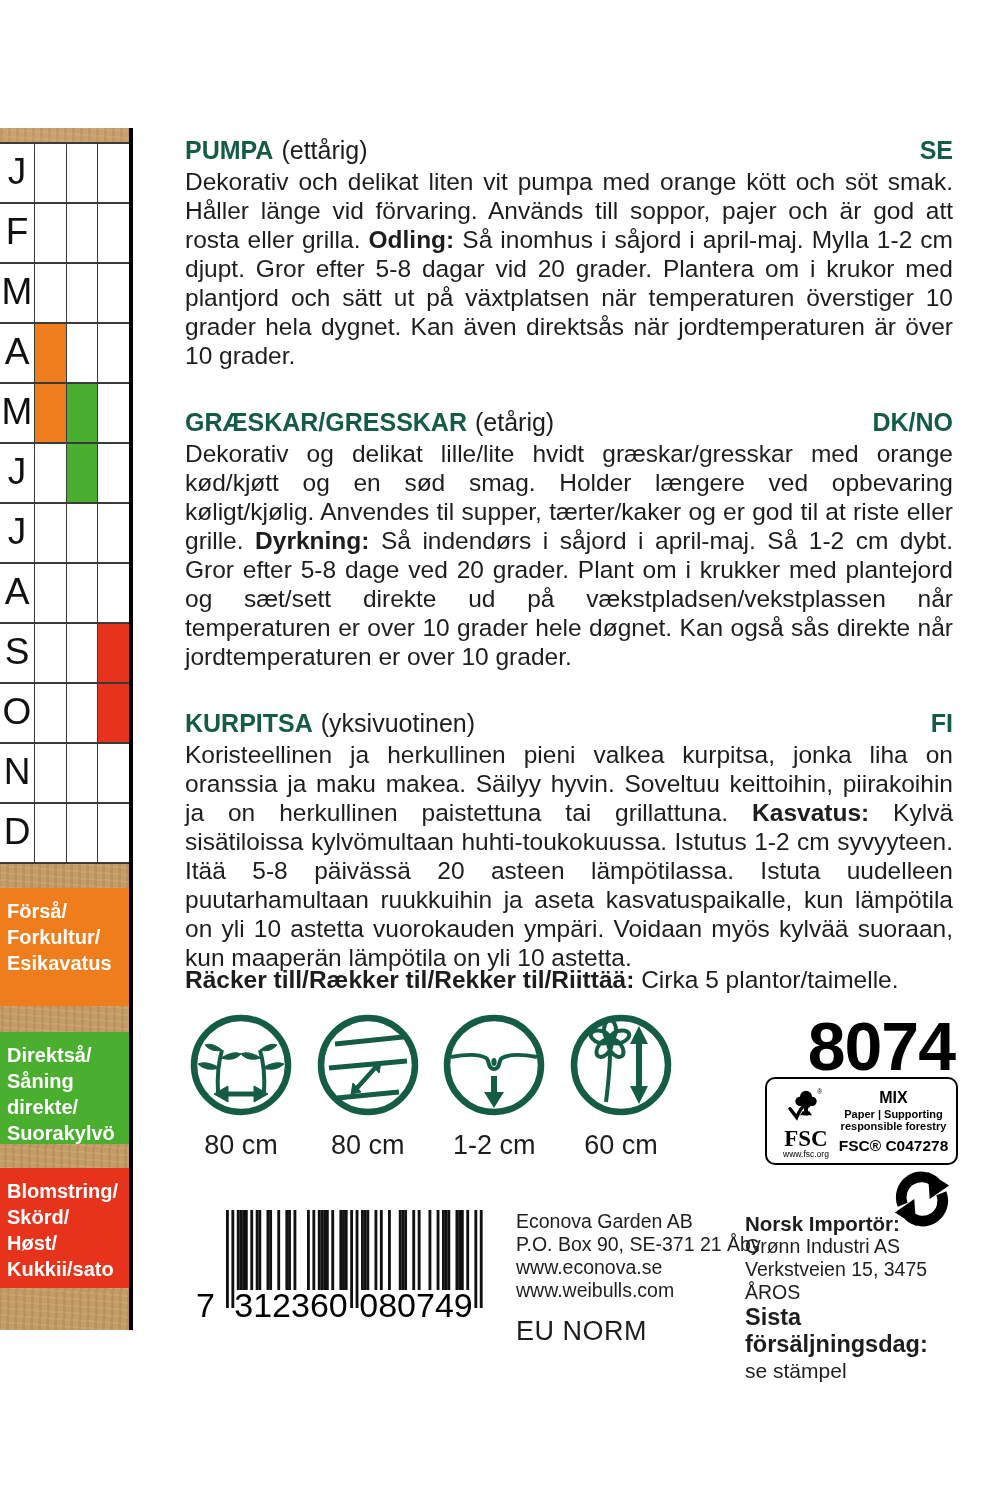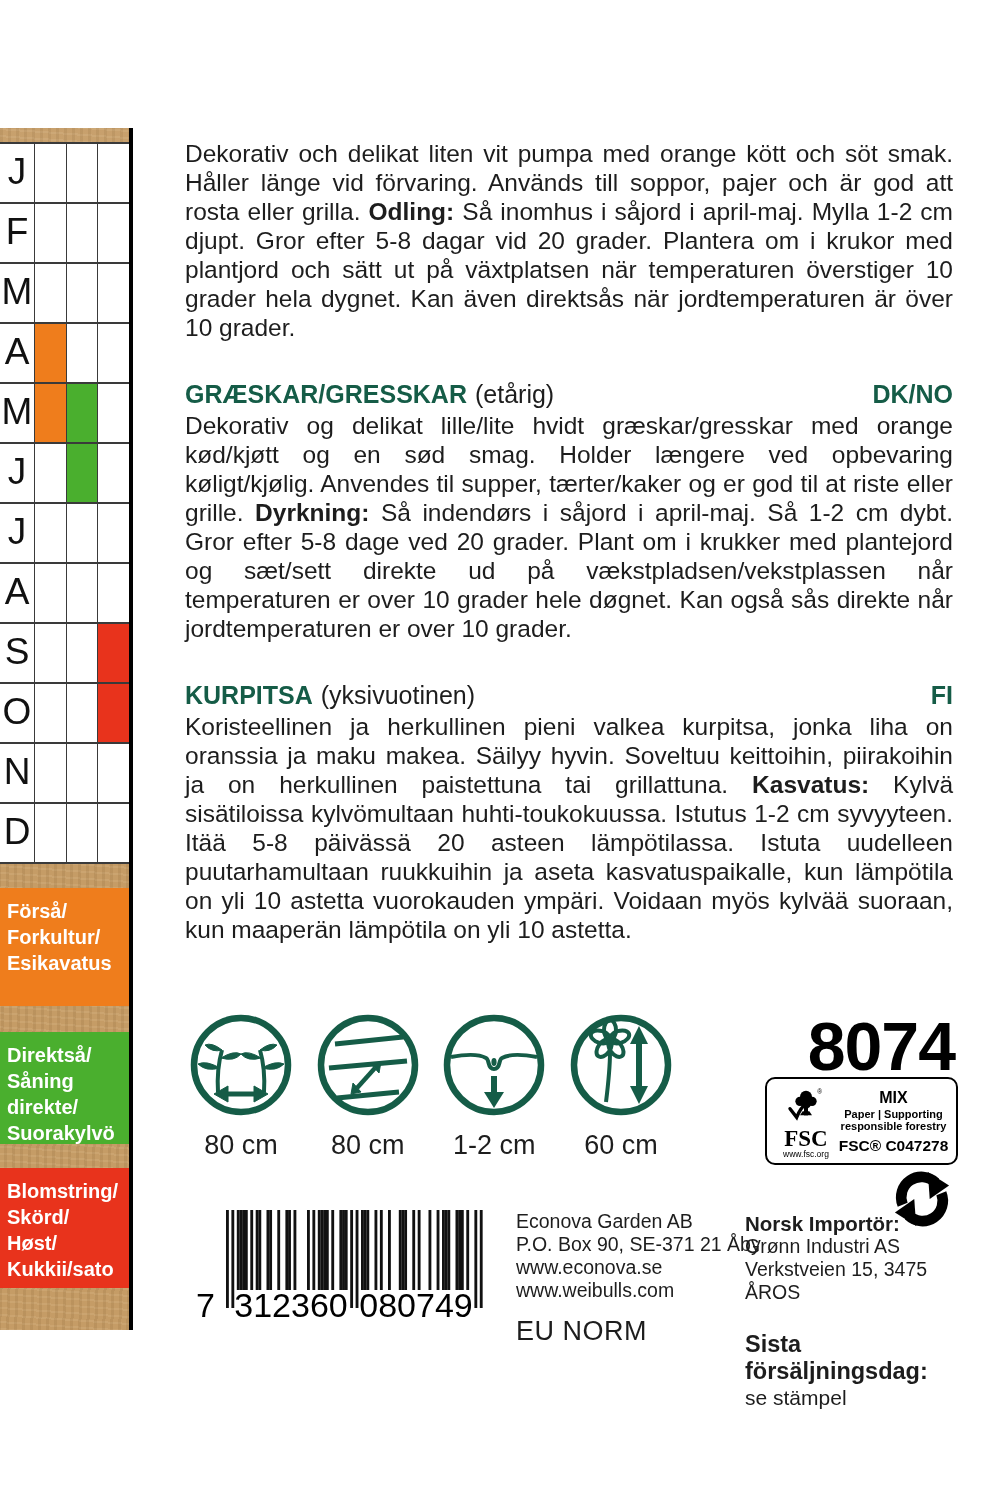--- a/index.html
+++ b/index.html
@@ -61,21 +61,21 @@
   .bc-bars{position:absolute;left:30px;top:0;}
   .bc-group{position:absolute;top:76px;font-size:34px;color:#000;transform:translateX(-50%);
     background:transparent;white-space:nowrap;}
 
   
   .publisher{position:absolute;left:516px;top:1210px;font-size:19.5px;line-height:23px;}
   .pub-name{font-weight:normal;}
   .eu-norm{margin-top:18px;font-size:27px;letter-spacing:.5px;}
   .importer{position:absolute;left:745px;top:1212px;width:215px;font-size:19.5px;line-height:23px;}
   .imp-label{font-weight:bold;font-size:20.5px;}
-  .lastsale-label{font-weight:bold;font-size:23.5px;line-height:27px;margin-top:27px;}
+  .lastsale-label{font-weight:bold;font-size:23.5px;line-height:27px;margin-top:0;}
   .lastsale-value{font-size:21px;line-height:25px;}
   .greendot{position:absolute;left:893px;top:1170px;}
 </style>
 </head>
 <body>
 
 <div class="sheet">
 
   <div class="kraft-strip">
     <div class="calendar">
@@ -162,40 +162,48 @@
 Suorakylvö</div>
         <div class="legend-box" style="background: rgb(232, 51, 28); top: 1040px; height: 120px;">Blomstring/
 Skörd/
 Høst/
 Kukkii/sato</div>
       </div>
   </div>
 
   <div class="main" id="sections">
       <div class="sec">
+        <div class="sec-head">
+          <span class="sec-title">PUMPA</span>
+          <span class="sec-sub">(ettårig)</span>
+          <span class="sec-lang">SE</span>
+        </div>
         <div class="sec-body"><span>Dekorativ och delikat liten vit pumpa med orange kött och söt smak. Håller länge vid förvaring. Används till soppor, pajer och är god att rosta eller grilla. </span><span class="b">Odling:</span><span> Så inomhus i såjord i april-maj. Mylla 1-2 cm djupt. Gror efter 5-8 dagar vid 20 grader. Plantera om i krukor med plantjord och sätt ut på växtplatsen när temperaturen överstiger 10 grader hela dygnet. Kan även direktsås när jordtemperaturen är över 10 grader.</span></div>
       </div>
       <div class="sec">
         <div class="sec-head">
           <span class="sec-title">GRÆSKAR/GRESSKAR</span>
           <span class="sec-sub">(etårig)</span>
           <span class="sec-lang">DK/NO</span>
         </div>
         <div class="sec-body"><span>Dekorativ og delikat lille/lite hvidt græskar/gresskar med orange kød/kjøtt og en sød smag. Holder længere ved opbevaring køligt/kjølig. Anvendes til supper, tærter/kaker og er god til at riste eller grille. </span><span class="b">Dyrkning:</span><span> Så indendørs i såjord i april-maj. Så 1-2 cm dybt. Gror efter 5-8 dage ved 20 grader. Plant om i krukker med plantejord og sæt/sett direkte ud på vækstpladsen/vekstplassen når temperaturen er over 10 grader hele døgnet. Kan også sås direkte når jordtemperaturen er over 10 grader.</span></div>
       </div>
       <div class="sec">
         <div class="sec-head">
           <span class="sec-title">KURPITSA</span>
           <span class="sec-sub">(yksivuotinen)</span>
           <span class="sec-lang">FI</span>
         </div>
         <div class="sec-body"><span>Koristeellinen ja herkullinen pieni valkea kurpitsa, jonka liha on oranssia ja maku makea. Säilyy hyvin. Soveltuu keittoihin, piirakoihin ja on herkullinen paistettuna tai grillattuna. </span><span class="b">Kasvatus:</span><span> Kylvä sisätiloissa kylvömultaan huhti-toukokuussa. Istutus 1-2 cm syvyyteen. Itää 5-8 päivässä 20 asteen lämpötilassa. Istuta uudelleen puutarhamultaan ruukkuihin ja aseta kasvatuspaikalle, kun lämpötila on yli 10 astetta vuorokauden ympäri. Voidaan myös kylvää suoraan, kun maaperän lämpötila on yli 10 astetta.</span></div>
       </div>
     </div>
 
+  <div class="racker">
+    <span class="b">Räcker till/Rækker til/Rekker til/Riittää:</span><span> Cirka 5 plantor/taimelle.</span>
+  </div>
 
   <div class="icons" id="icons">
       <div class="icon-item"><span><svg width="106" height="106" viewBox="0 0 106 106">
             <circle cx="53" cy="53" r="47" fill="none" stroke="#155c47" stroke-width="6.5"></circle>
             <g stroke="#155c47" fill="#155c47">
               <path d="M30 80 C29 64 30 52 34 38" fill="none" stroke-width="4"></path>
               <path d="M32 56 Q18 48 10 52 Q18 60 32 56Z"></path>
               <path d="M33 46 Q46 38 53 42 Q46 50 33 46Z"></path>
               <path d="M34 38 Q24 30 17 33 Q24 41 34 38Z"></path>
               <path d="M76 80 C77 64 76 52 72 38" fill="none" stroke-width="4"></path>

